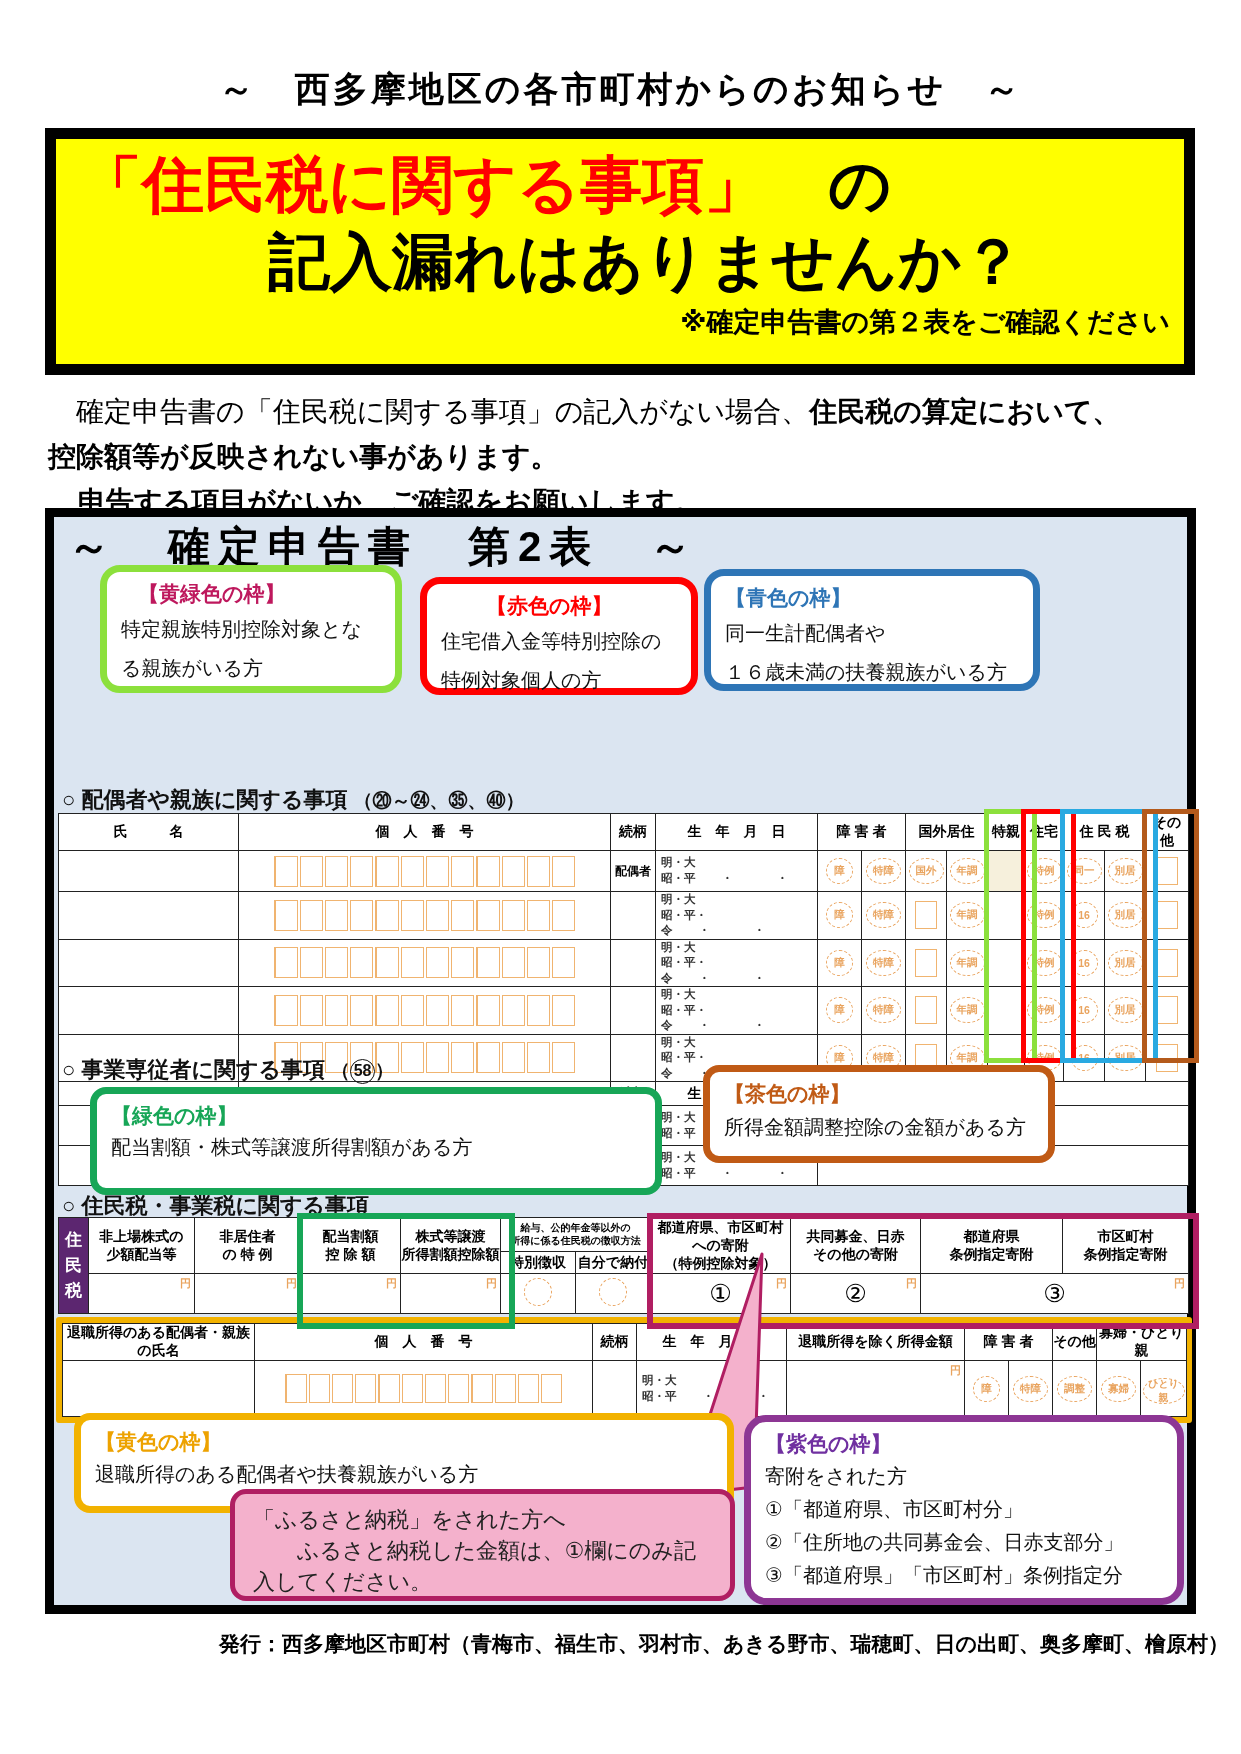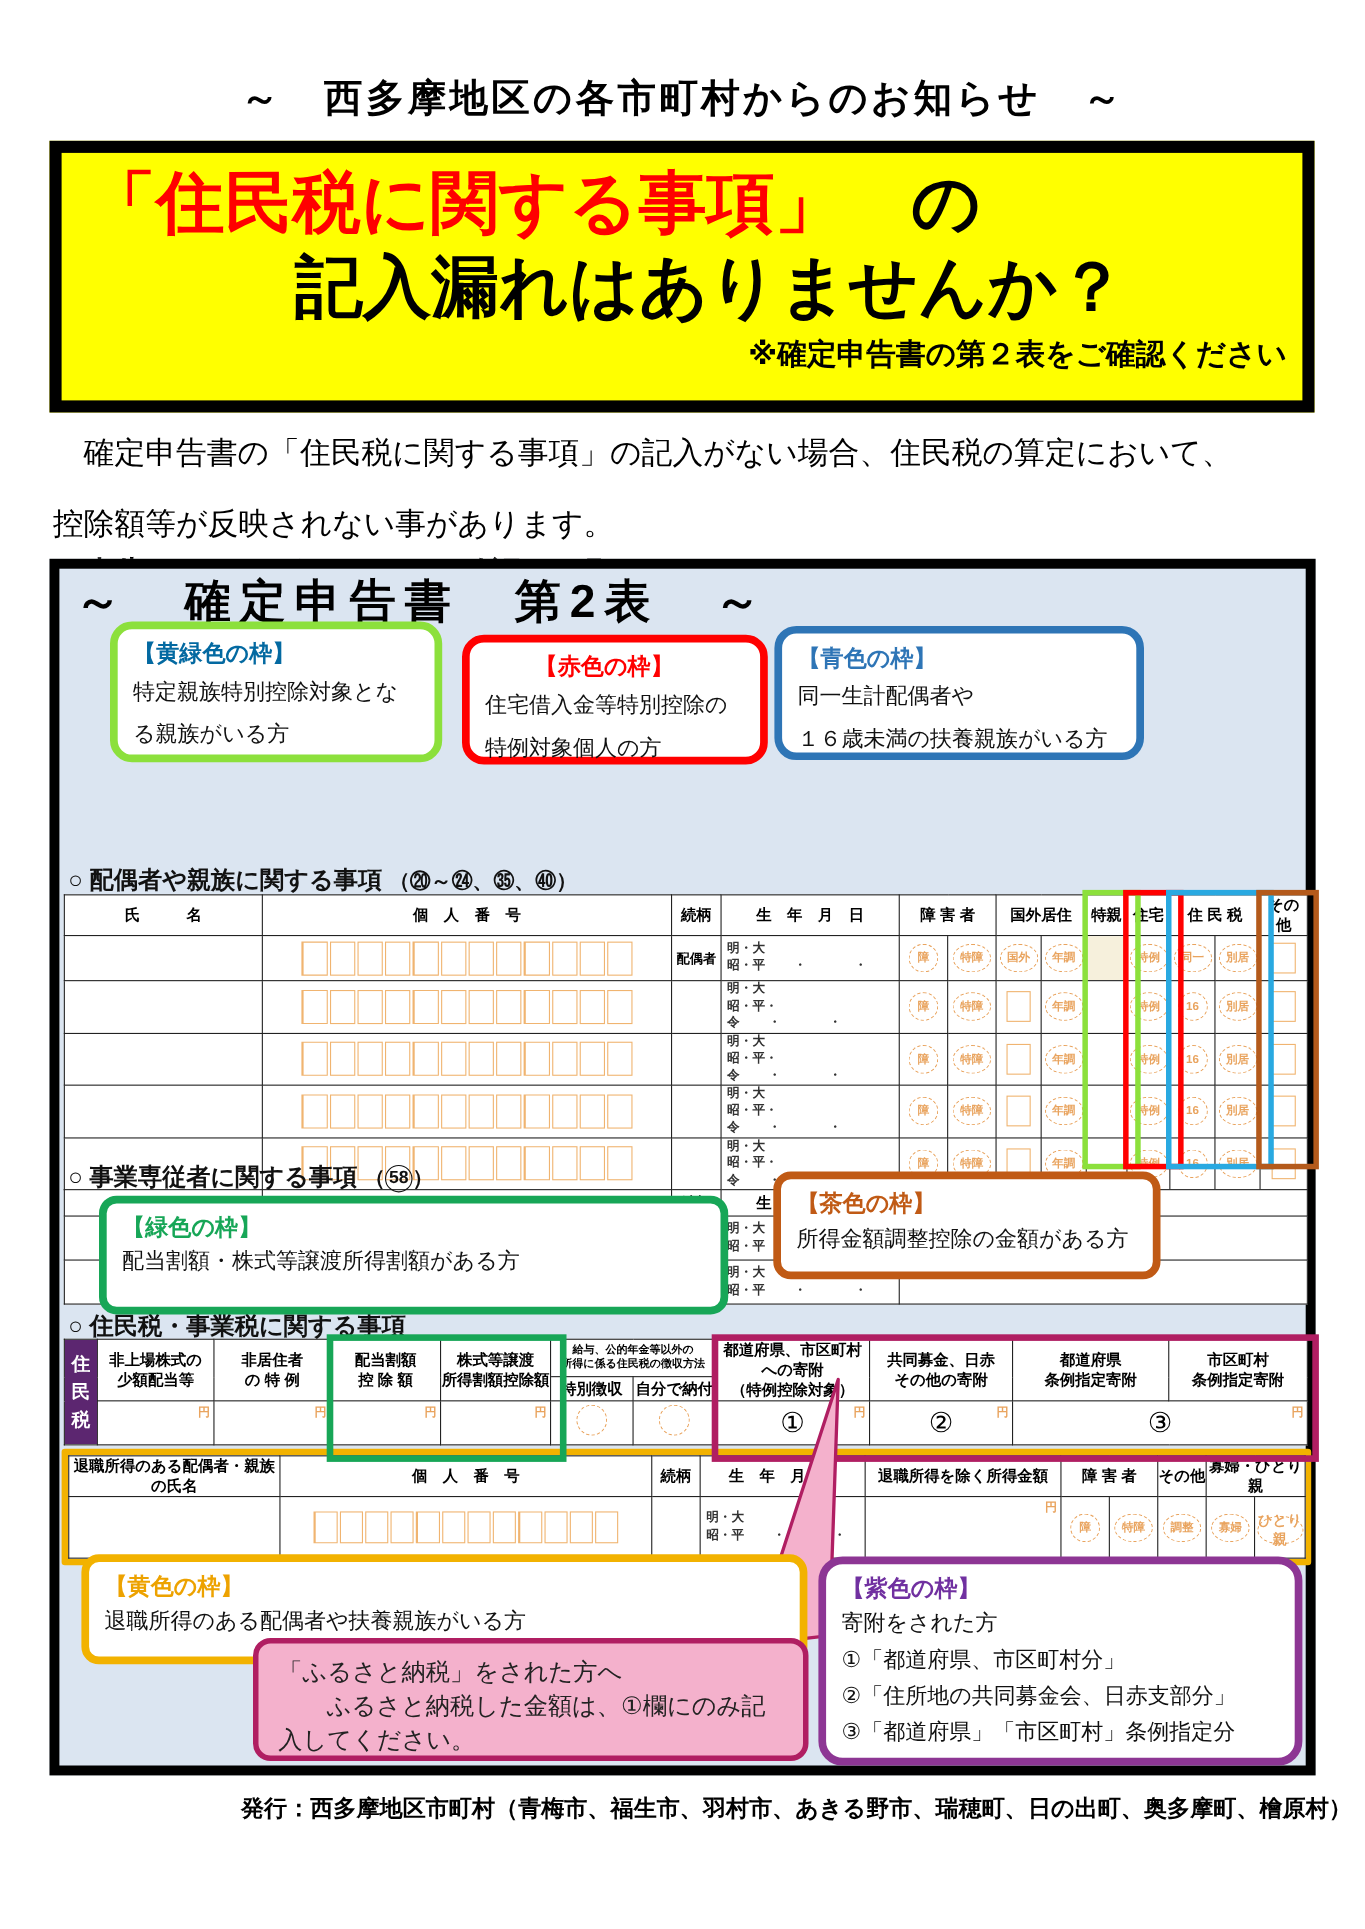--- a/index.html
+++ b/index.html
@@ -10,32 +10,32 @@
 
   .header-note{top:66px;left:0;width:100%;text-align:center;font-size:35px;font-weight:700;letter-spacing:3px;}
 
   .banner{left:45px;top:128px;width:1150px;height:247px;background:#ffff00;border:11px solid #000;box-sizing:border-box;}
   .banner-l1{margin:10px 0 0 24px;font-size:62px;font-weight:700;line-height:1.15;white-space:nowrap;}
   .banner-red{color:#ff0000;}
   .banner-l2{margin:6px 0 0 212px;font-size:62px;font-weight:700;line-height:1.15;white-space:nowrap;}
   .banner-note{margin:6px 14px 0 0;text-align:right;font-size:27px;font-weight:700;}
 
   .intro{left:48px;top:390px;width:1150px;font-size:28px;line-height:1.6;}
-  .intro .b{font-weight:400;margin-top:19px;}
+  .intro .b{font-weight:700;}
   .intro .u{font-weight:700;text-decoration:underline;text-underline-offset:7px;}
   .intro-l3{margin-left:30px;}
 
   .panel{left:45px;top:508px;width:1151px;height:1106px;background:#dbe5f1;border:9px solid #000;box-sizing:border-box;}
   .panel-title{left:14px;top:2px;font-size:42px;font-weight:700;letter-spacing:8px;white-space:nowrap;}
 
   .callout{box-sizing:border-box;background:#fff;border-radius:20px;padding:8px 14px;z-index:6;}
   .callout .cl-label{font-size:21px;font-weight:700;margin-bottom:2px;}
   .callout .cl-text{font-size:20px;line-height:1.95;color:#111;}
   .co-yg{left:46px;top:48px;width:302px;height:128px;border:7px solid #8ce03c;}
-  .co-yg .cl-label{color:#0369a1;}
+  .co-yg .cl-label{color:#be185d;margin-left:17px;}
   .co-red{left:366px;top:60px;width:278px;height:118px;border:7px solid #ff0000;}
   .co-red .cl-label{color:#ff0000;margin-left:45px;}
   .co-blue{left:650px;top:52px;width:336px;height:122px;border:7px solid #2e75b6;}
   .co-blue .cl-label{color:#2e75b6;}
   .co-green{left:36px;top:570px;width:572px;height:108px;border:7px solid #17a657;border-radius:16px;}
   .co-green .cl-label{color:#17a657;}
   .co-brown{left:649px;top:548px;width:352px;height:98px;border:7px solid #c05a15;border-radius:16px;}
   .co-brown .cl-label{color:#c05a15;}
   .co-yellow{left:20px;top:896px;width:660px;height:100px;border:7px solid #f2b200;border-radius:16px;}
   .co-yellow .cl-label{color:#eda200;}
@@ -68,21 +68,21 @@
   .t4 tr.drow{height:56px;}
 
   .nb{display:flex;align-items:center;justify-content:center;gap:2px;}
   .nb i{display:inline-block;width:21px;height:29px;border:1.5px solid #f0b470;background:#fff;}
   .nb i:nth-child(4n+1){border-left-width:2.5px;}
   .nb.small i{width:19px;height:27px;}
 
   .stamp{display:inline-flex;align-items:center;justify-content:center;width:33px;height:24px;
          border:1.6px dashed #e9a45f;border-radius:50%;color:#e9a45f;font-size:10.5px;font-weight:600;}
   .stamp.w1{width:25px;}
-  .stamp.w4{width:40px;font-size:13px;}
+  .stamp.w4{width:40px;font-size:10px;}
   .obox{display:inline-block;width:20px;height:26px;border:1.5px solid #f0b470;vertical-align:middle;}
   .beige{background:#f6f0dc;}
 
   .era{display:flex;flex-direction:column;align-items:flex-start;padding-left:5px;font-size:11.5px;
        font-weight:600;color:#333;line-height:1.35;text-align:left;}
   .era .dots{margin-left:26px;letter-spacing:16px;}
 
   .yen{position:absolute;top:2px;right:3px;color:#e9a45f;font-size:11px;font-weight:600;}
   .dashc{display:inline-block;width:26px;height:26px;border:1.6px dashed #e9a45f;border-radius:50%;}
   .bignum{font-size:25px;font-weight:400;}

